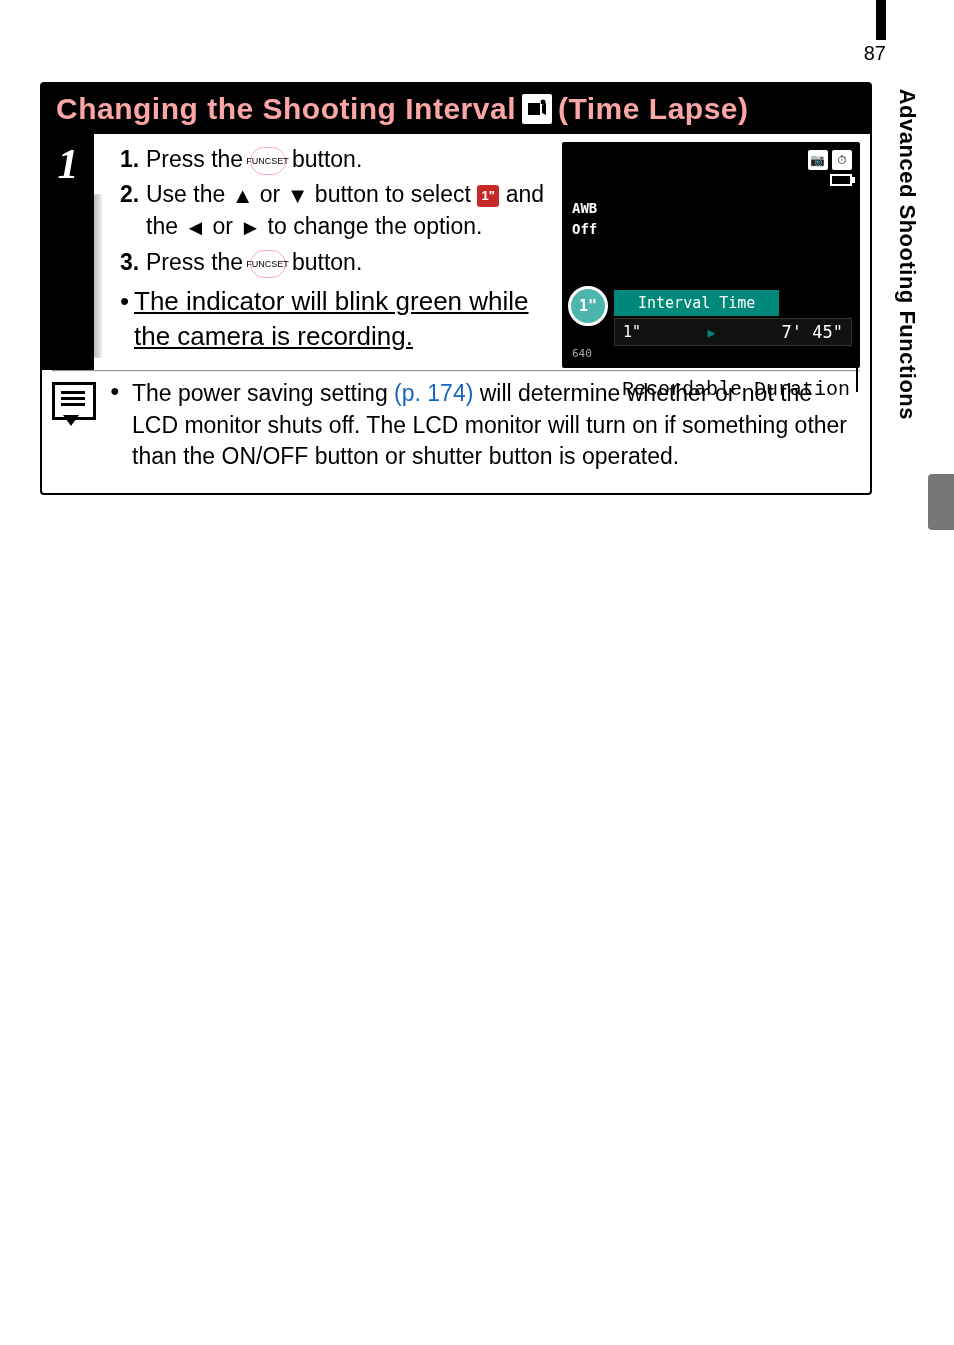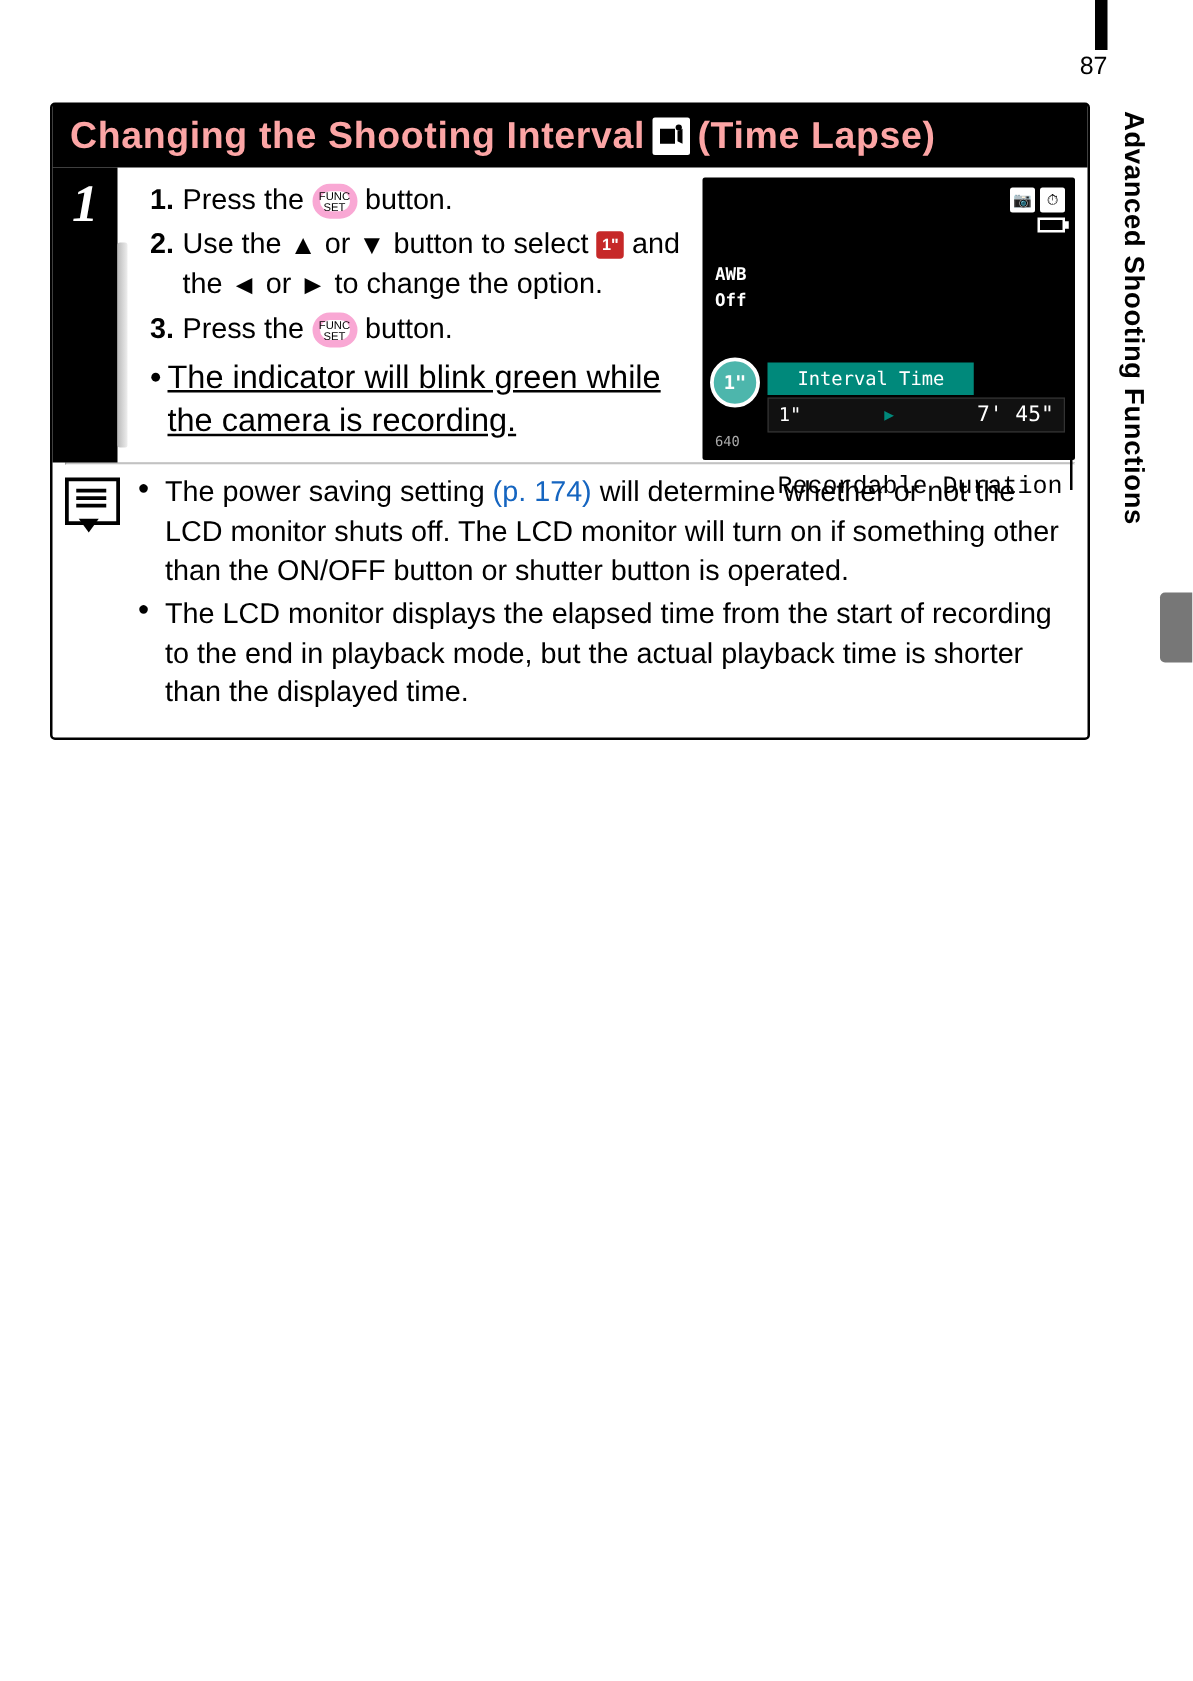--- a/index.html
+++ b/index.html
@@ -51,42 +51,42 @@
   .step-text-col { margin-left: 14px; width: 430px; }
   .step-heading { font-family: Arial, Helvetica, sans-serif; font-weight: 900; font-size: 29px; margin-bottom: 6px; }
   .sub { font-size: 23px; line-height: 1.35; margin: 2px 0 4px 0; display: flex; }
   .sub .num { font-weight: bold; width: 26px; flex: 0 0 26px; }
   .sub .txt { flex: 1; }
   .inline-icon {
     display: inline-flex; align-items: center; justify-content: center;
     vertical-align: middle;
   }
   .func-btn {
-    width: 36px; height: 28px; border: 6px solid #f9a8d4; border-radius: 14px;
-    font-size: 9px; line-height: 1.0; text-align: center; flex-direction: column;
+    width: 36px; height: 28px; border: 1px solid #f9a8d4; border-radius: 14px;
+    font-size: 9px; line-height: 1.0; text-align: center; flex-direction: row;
     padding-top: 2px;
   }
   .arrow { font-size: 22px; font-weight: bold; }
   .second-icon {
     width: 22px; height: 22px; background: #c62828; color: #fff; font-size: 13px; border-radius: 3px;
     font-weight: bold;
   }
   .bullet { font-size: 26px; line-height: 1.35; margin-top: 6px; padding-left: 14px; position: relative; text-decoration: underline; }
   .bullet::before { content: "•"; position: absolute; left: 0; top: 0; }
   .screenshot {
     position: absolute; right: 10px; top: 8px; width: 298px; height: 226px;
     background: #000; border-radius: 2px;
     color: #fff; font-family: monospace;
     padding: 10px;
   }
   .ss-topright { position: absolute; right: 8px; top: 8px; display: flex; gap: 4px; flex-direction: column; align-items: flex-end; }
   .ss-icon { width: 20px; height: 20px; background: #fff; color: #000; font-size: 12px; display: flex; align-items: center; justify-content: center; border-radius: 2px; }
   .ss-batt { width: 22px; height: 12px; border: 2px solid #fff; position: relative; }
   .ss-batt::after { content: ""; position: absolute; width: 3px; height: 6px; background: #fff; right: -5px; top: 1px; }
-  .ss-left { position: absolute; left: 10px; top: 56px; font-size: 14px; line-height: 1.5; margin-top: 12px; }
+  .ss-left { position: absolute; left: 10px; top: 56px; font-size: 14px; line-height: 1.5; }
   .ss-left div { font-weight: bold; }
   .ss-circle {
     position: absolute; left: 6px; top: 144px; width: 40px; height: 40px; border: 3px solid #fff; border-radius: 50%;
     display: flex; align-items: center; justify-content: center; background: #4db6ac; font-size: 15px; font-weight: bold;
   }
   .ss-interval {
     position: absolute; left: 52px; top: 148px; background: #00897b; color: #fff; padding: 4px 24px; font-size: 15px; font-family: monospace;
   }
   .ss-bar {
     position: absolute; left: 52px; top: 176px; right: 8px; background: #111; border: 1px solid #333;
@@ -224,19 +224,18 @@
   <hr class="note-sep">
 
   <div class="note-row">
     <div class="note-icon"></div>
     <div class="note-list">
       <div class="note-item">
         <span>The power saving setting </span>
         <span class="link">(p. 174)</span>
         <span> will determine whether or not the LCD monitor shuts off. The LCD monitor will turn on if something other than the ON/OFF button or shutter button is operated.</span>
       </div>
-      <div class="note-item">The LCD monitor displays the elapsed time from the start of recording to the end in playback mode, but the actual playback time is shorter than the displayed time.</div>
     </div>
   </div>
 
 </div>
 
 </div>
 
 </body></html>

